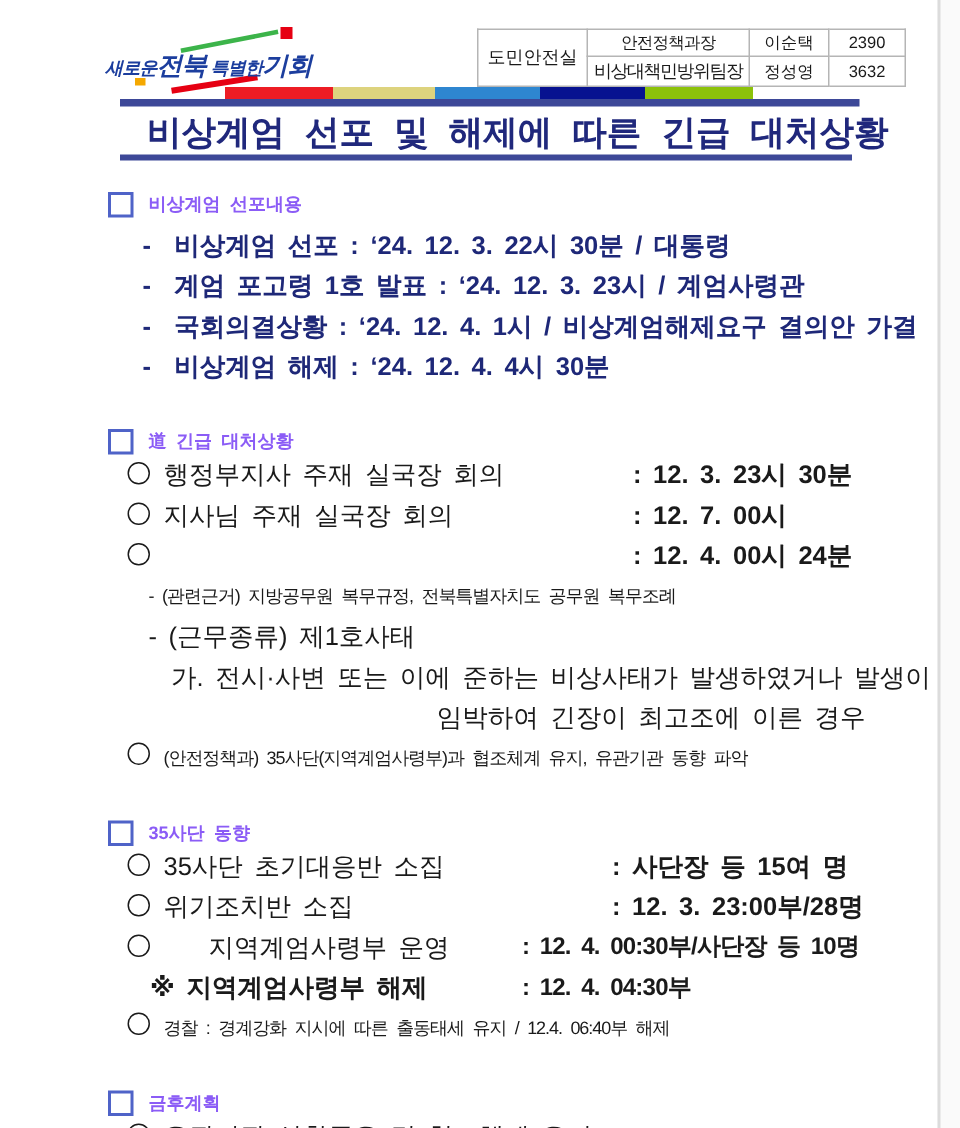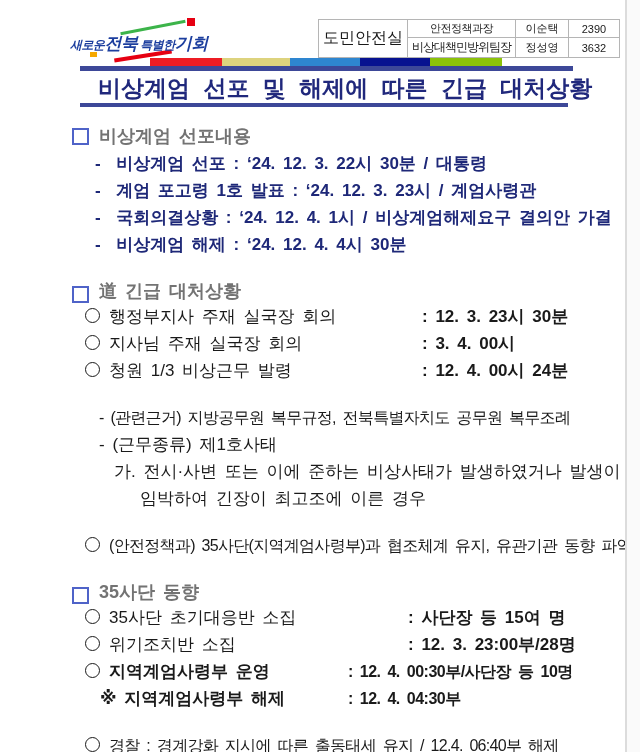--- a/index.html
+++ b/index.html
@@ -11,52 +11,52 @@
   .logo{position:absolute;left:68px;top:18px;width:190px;height:44px;}
   .logo-text{position:absolute;left:2px;top:14px;white-space:nowrap;color:#1c3e9e;font-weight:bold;font-style:italic;letter-spacing:-0.5px;}
   .lt-sm{font-size:12px;text-align:right;} .lt-lg{font-size:17px;}
   .logo-green{position:absolute;left:52px;top:8px;width:66px;height:3px;background:#3cb44a;transform:rotate(-11deg);}
   .logo-redsq{position:absolute;left:119px;top:0px;width:8px;height:8px;background:#e60012;}
   .logo-red{position:absolute;left:46px;top:36px;width:58px;height:4px;background:#e60012;transform:rotate(-9deg);}
   .logo-yellow{position:absolute;left:22px;top:34px;width:7px;height:5px;background:#f5a800;}
 
   table.contact{position:absolute;left:318px;top:19px;border-collapse:collapse;font-size:11px;color:#1a1a1a;}
   table.contact td{border:1px solid #b5b5b5;text-align:center;padding:1px 4px;height:15px;white-space:nowrap;}
-  td.office{width:64px;font-size:16px;}
+  td.office{width:64px;font-size:12px;}
   td.role{width:96px;letter-spacing:-0.5px;}
   td.role2{font-size:12px;letter-spacing:-1px;}
   td.pname{width:44px;}
   td.phone{width:42px;}
 
   
   .segbar{position:absolute;top:58px;left:150px;height:8px;font-size:0;}
   .seg{display:inline-block;height:8px;}
   .rule1{position:absolute;top:66px;left:80px;width:493px;height:5px;background:#3d4898;}
   .doc-title{position:absolute;top:73px;left:78px;width:494px;text-align:center;font-size:23px;font-weight:bold;color:#20287c;letter-spacing:0px;word-spacing:7px;white-space:nowrap;margin-left:20px;}
   .rule2{position:absolute;top:103px;left:80px;width:488px;height:4px;background:#3d4898;}
 
   
   .content{position:absolute;left:72px;top:112px;width:505px;font-size:17px;color:#1a1a1a;word-spacing:3px;}
   .section{margin-top:0;}
-  .sec-head{display:flex;align-items:center;font-size:18px;font-weight:bold;color:#737373;height:28px;margin-top:10px;}
+  .sec-head{display:flex;align-items:center;font-size:12px;font-weight:bold;color:#8b5cf6;height:28px;margin-top:10px;}
   .sq{display:inline-block;width:13px;height:13px;border:2px solid #4f63c8;margin-right:10px;flex:none;}
   .row{position:relative;height:27px;line-height:27px;white-space:nowrap;}
   .row.circle{padding-left:13px;}
   .circ{display:inline-block;width:13px;height:13px;border:1.5px solid #1a1a1a;border-radius:50%;margin-right:9px;vertical-align:-1px;}
   .dash1{padding-left:23px;color:#1e2878;font-weight:bold;}
   .dash2{padding-left:27px;}
   .ind3{padding-left:42px;}
-  .ind4{padding-left:68px;}
+  .ind4{padding-left:68px;text-align:right;}
   .noterow{padding-left:28px;font-weight:bold;}
   .val{position:absolute;font-weight:bold;}
   .val-a{left:350px;}
   .val-b{left:336px;}
   .val-c{left:276px;letter-spacing:-0.5px;font-size:16px;}
-  .boldlbl{font-weight:bold;}
-  .condensed{letter-spacing:-0.7px;font-size:16px;margin-top:20px;}
+  .boldlbl{font-weight:normal;margin-left:30px;}
+  .condensed{letter-spacing:-0.7px;font-size:12px;}
   .gap-lg{margin-top:17px;align-items:flex-end;}
 </style>
 </head>
 <body>
 
 <div class="page">
 
   <div class="logo">
     <span class="logo-green"></span>
     <span class="logo-redsq"></span>
@@ -100,22 +100,22 @@
       <div class="row dash1"><span>-</span>&nbsp; <span>국회의결상황 : ‘24. 12. 4. 1시 / 비상계엄해제요구 결의안 가결</span></div>
       <div class="row dash1"><span>-</span>&nbsp; <span>비상계엄 해제 : ‘24. 12. 4. 4시 30분</span></div>
     </div>
 
     <div class="section">
       <div class="sec-head gap-lg">
         <span class="sq"></span>
         <span>道 긴급 대처상황</span>
       </div>
       <div class="row circle"><span class="circ"></span><span>행정부지사 주재 실국장 회의</span><span class="val val-a">: 12. 3. 23시 30분</span></div>
-      <div class="row circle"><span class="circ"></span><span>지사님 주재 실국장 회의</span><span class="val val-a">: 3. 4. 00시</span></div>
-      <div class="row circle"><span class="circ"></span><span>청원 1/3 비상근무 발령</span><span class="val val-a">: 12. 4. 00시 24분</span></div>
+      <div class="row circle"><span class="circ"></span><span>지사님 주재 실국장 회의</span><span class="val val-a">: 12. 7. 00시</span></div>
+      <div class="row circle"><span class="circ"></span><span class="val val-a">: 12. 4. 00시 24분</span></div>
       <div class="row dash2 condensed"><span>-</span> <span>(관련근거) 지방공무원 복무규정, 전북특별자치도 공무원 복무조례</span></div>
       <div class="row dash2"><span>-</span> <span>(근무종류) 제1호사태</span></div>
       <div class="row ind3"><span>가. 전시·사변 또는 이에 준하는 비상사태가 발생하였거나 발생이</span></div>
       <div class="row ind4"><span>임박하여 긴장이 최고조에 이른 경우</span></div>
       <div class="row circle condensed"><span class="circ"></span><span>(안전정책과) 35사단(지역계엄사령부)과 협조체계 유지, 유관기관 동향 파악</span></div>
     </div>
 
     <div class="section">
       <div class="sec-head gap-lg">
         <span class="sq"></span>

